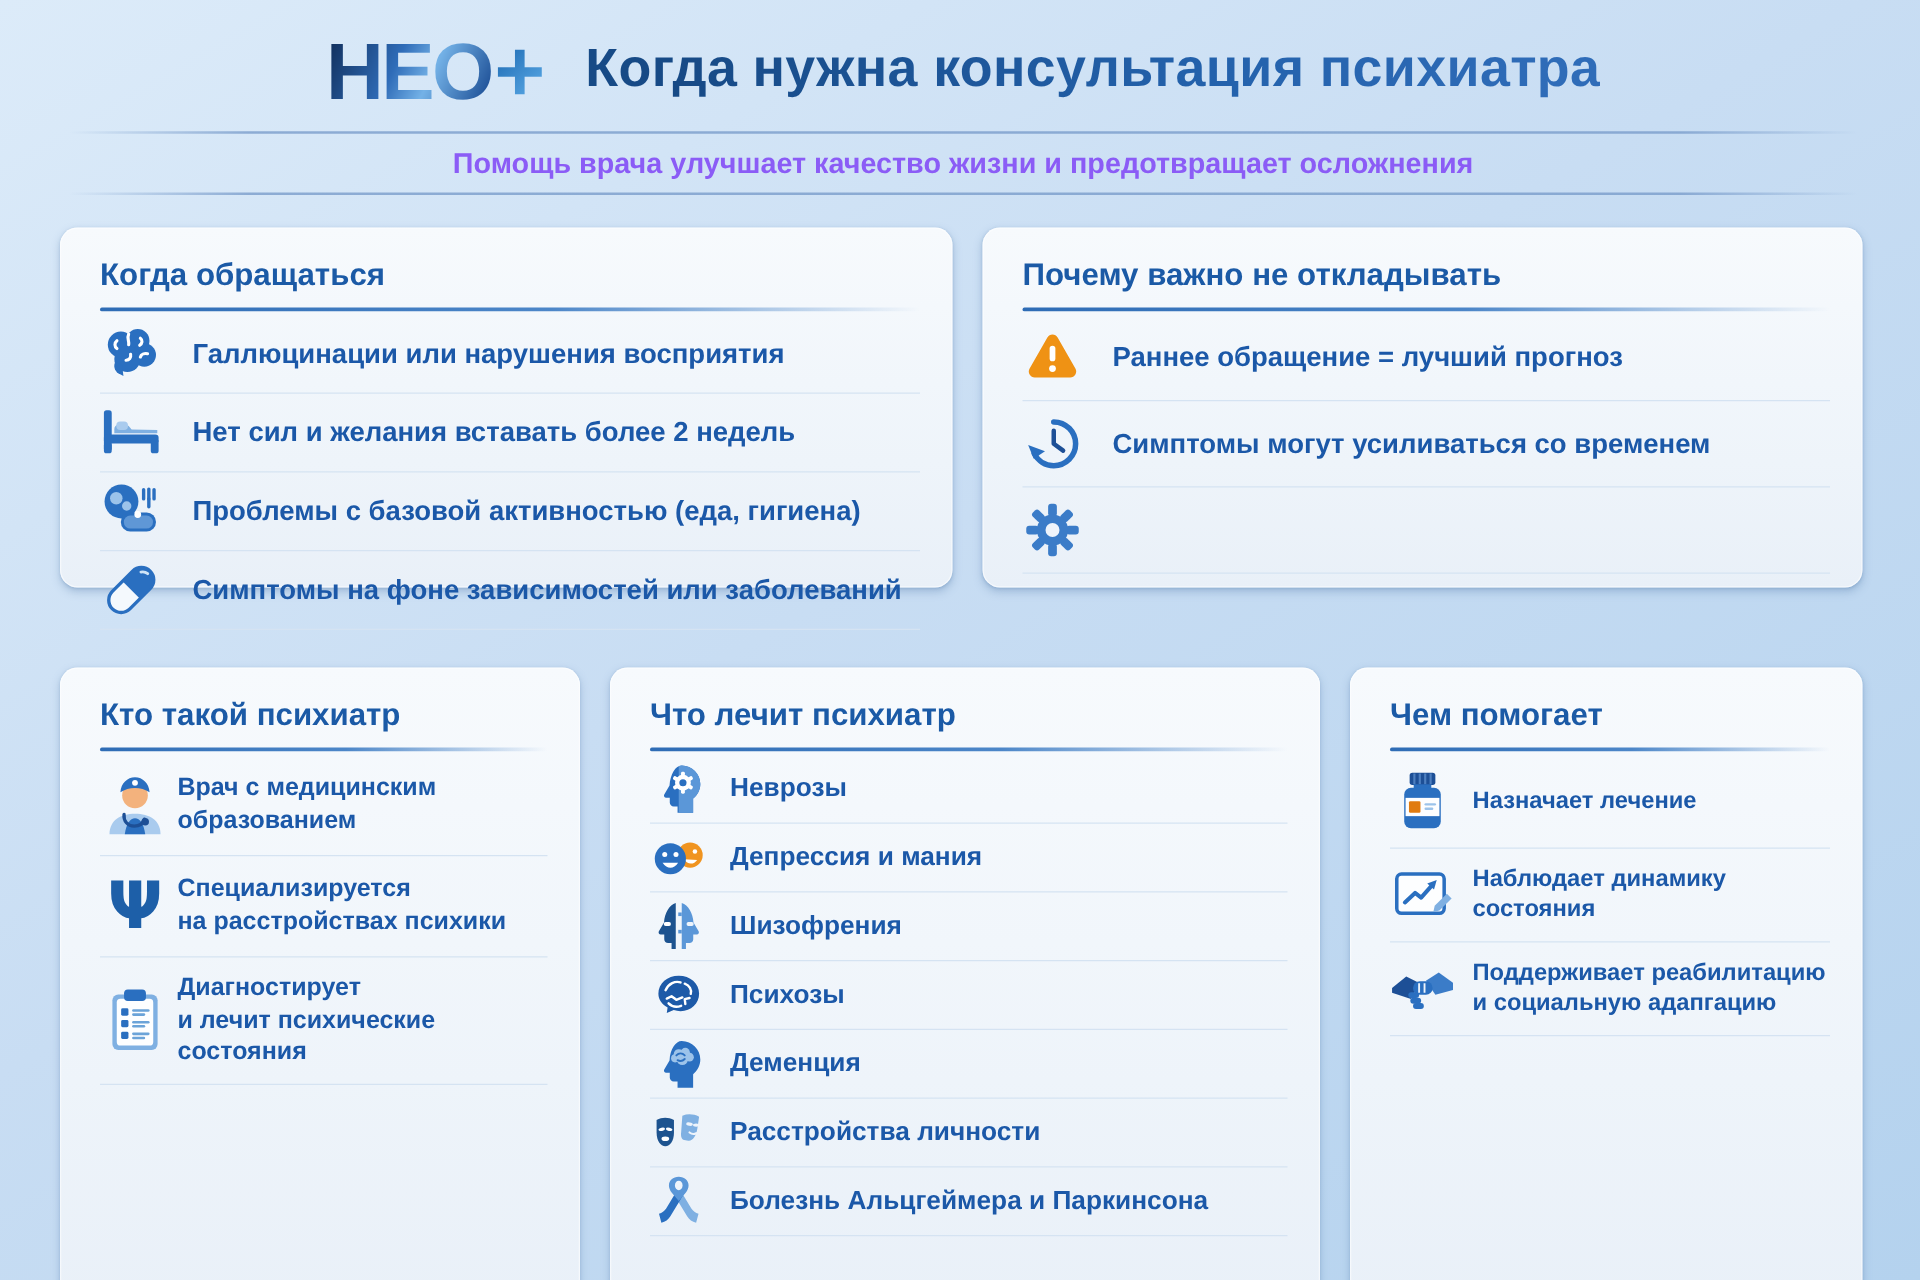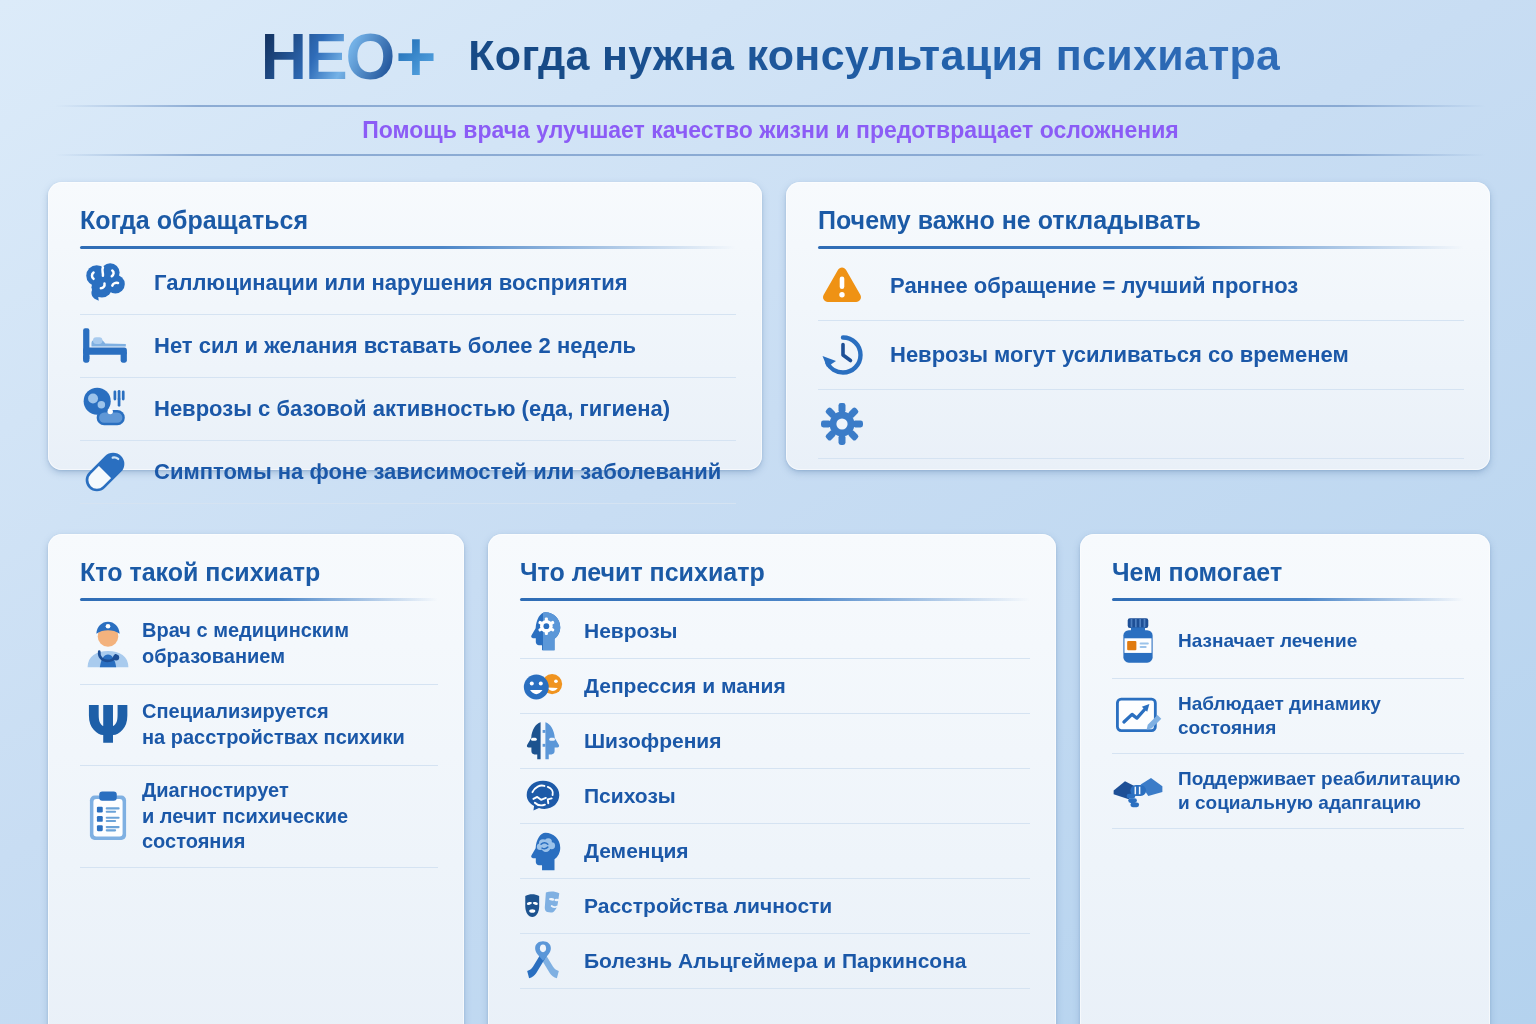--- a/index.html
+++ b/index.html
@@ -137,21 +137,21 @@
                 <path d="M33.5 7.5v7"></path>
                   <path d="M37.5 7v7.5"></path>
                   <path d="M41.5 7.5v7"></path>
                   <path d="M37.5 14.5v6"></path>
               </g>
               <rect x="16" y="25" width="27" height="14.5" rx="7.2" fill="#2a6fc0"></rect>
               <rect x="18.3" y="27.3" width="22.4" height="10" rx="5" fill="#5f97d6"></rect>
               <circle cx="29" cy="26.5" r="2.6" fill="#fff"></circle>
             </svg>
           </span>
-          <span class="item-text">Неврозы с базовой активностью (еда, гигиена)</span>
+          <span class="item-text">Проблемы с базовой активностью (еда, гигиена)</span>
         </div>
 
         <div class="item">
           <span class="icn">
             <svg viewBox="0 0 48 48">
               <g transform="rotate(45 24 24)">
                 <rect x="14.5" y="3.5" width="19" height="41" rx="9.5" fill="#f4f9fd" stroke="#2a6fc0" stroke-width="2.6"></rect>
                 <path d="M14.5 13a9.5 9.5 0 0 1 19 0v11h-19z" fill="#2a6fc0"></path>
                 <path d="M19.5 9c1-1.6 2.6-2.6 4.6-2.8" stroke="#cfe4f6" stroke-width="2.2" stroke-linecap="round" fill="none"></path>
               </g>
@@ -177,21 +177,21 @@
         </div>
 
         <div class="item">
           <span class="icn">
             <svg viewBox="0 0 48 48">
               <path d="M25 6.5c9.7 0 17.5 7.8 17.5 17.5S34.7 41.5 25 41.5c-6.8 0-12.7-3.9-15.6-9.6" fill="none" stroke="#2a6fc0" stroke-width="4.4" stroke-linecap="round"></path>
               <path d="M25 13.5V24l7.5 5.5" fill="none" stroke="#1d4f96" stroke-width="3.6" stroke-linecap="round" stroke-linejoin="round"></path>
               <path d="M4.5 25l4.5 11 9-6z" fill="#2a6fc0"></path>
             </svg>
           </span>
-          <span class="item-text">Неврозы могут усиливаться со временем</span>
+          <span class="item-text">Симптомы могут усиливаться со временем</span>
         </div>
 
         <div class="item">
           <span class="icn">
             <svg viewBox="0 0 48 48">
               <g fill="#3b7cc8">
                 <rect x="20.5" y="3" width="7" height="10" rx="2.4"></rect>
                   <rect x="20.5" y="35" width="7" height="10" rx="2.4"></rect>
                 <rect x="3" y="20.5" width="10" height="7" rx="2.4"></rect>
                   <rect x="35" y="20.5" width="10" height="7" rx="2.4"></rect>

